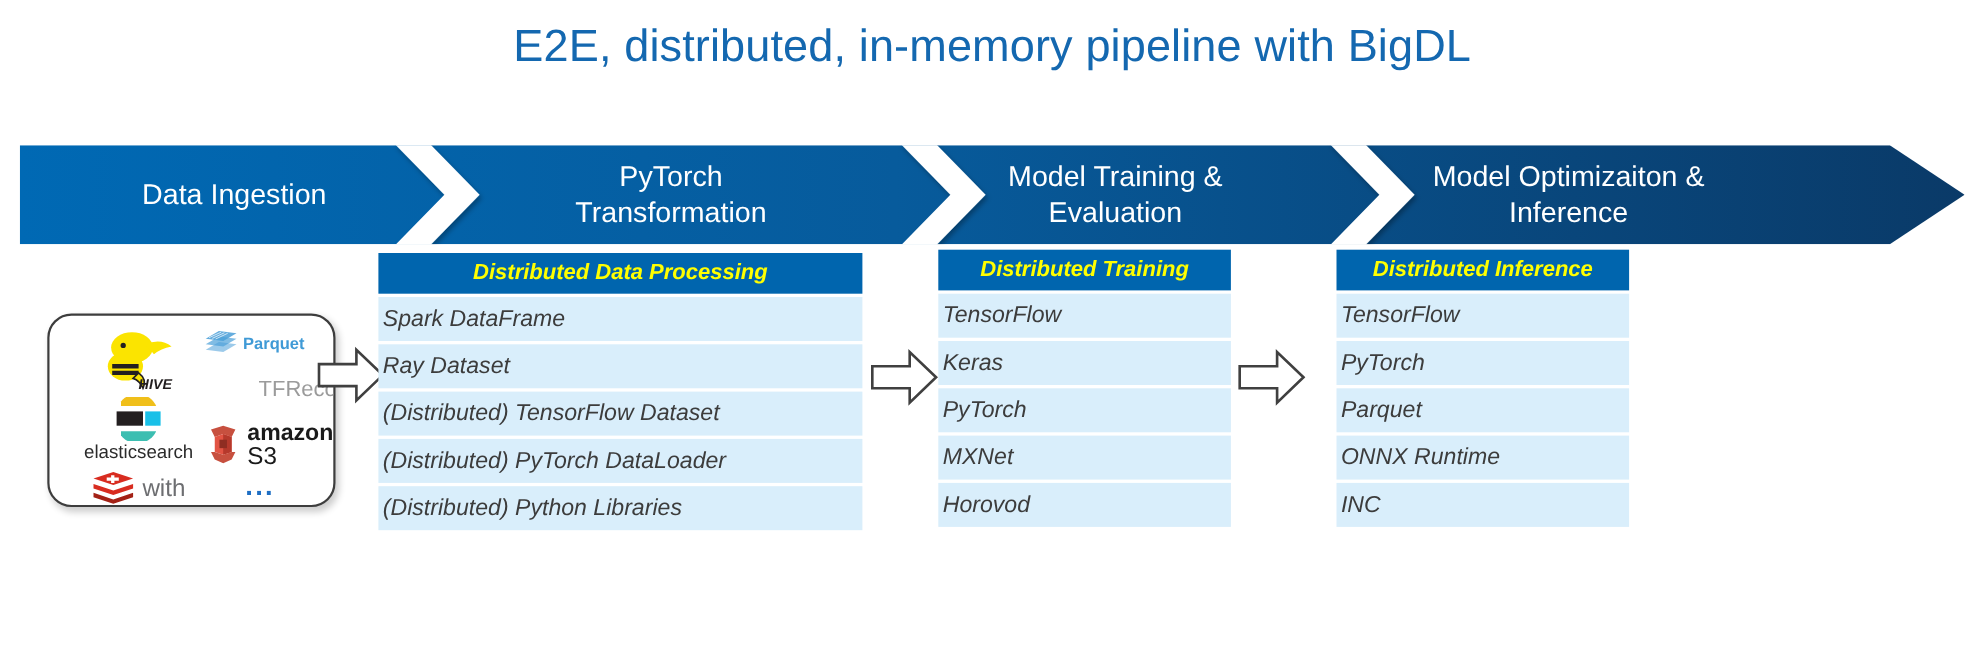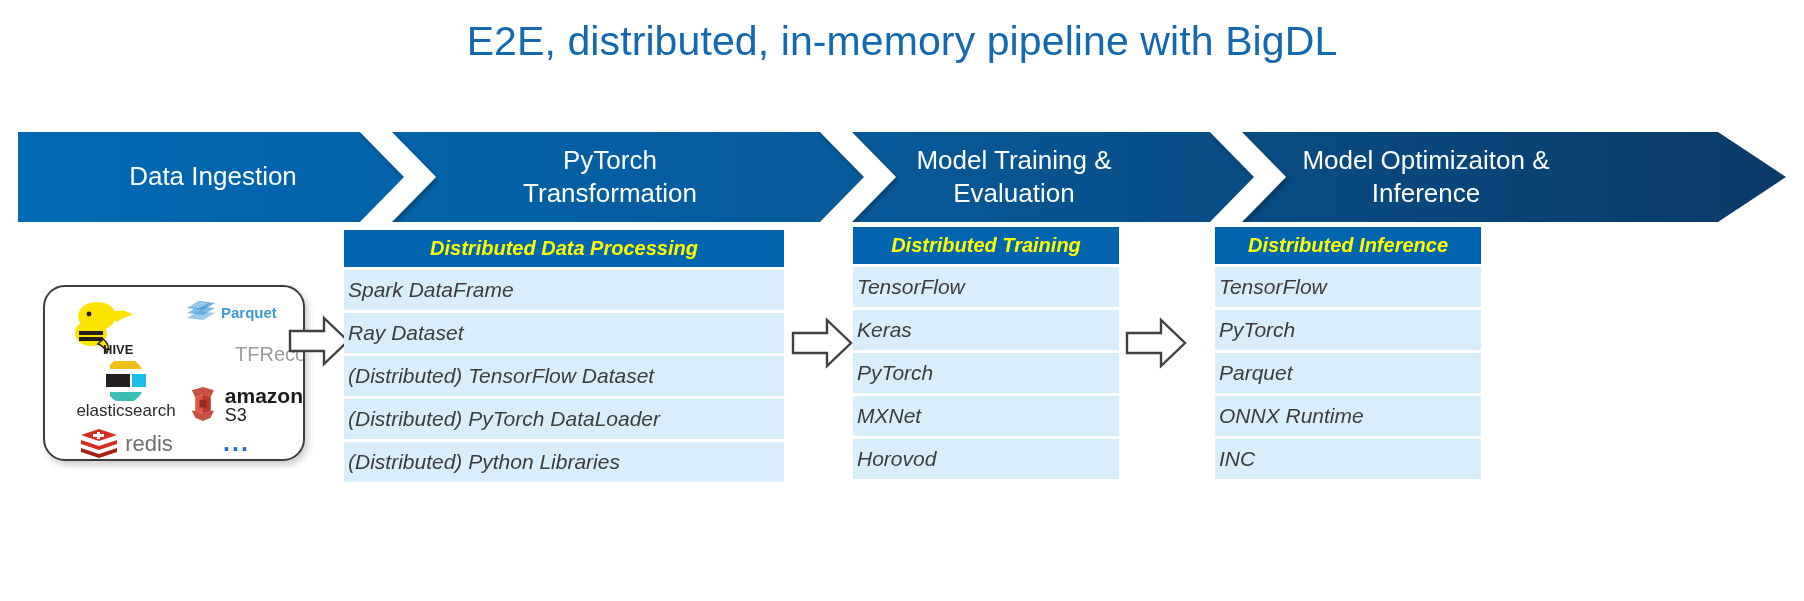--- a/index.html
+++ b/index.html
@@ -186,21 +186,21 @@
   <div class="stage-label" id="stage-3">
       <span style="white-space:pre-line">Model Optimizaiton &amp;
 Inference</span>
     </div>
 </div>
 
 <div id="source-card">
 
   <div class="logo-col" style="left:22px; top:10px; width:118px;">
 
-    <div class="logo-row" style="height:62px; ">
+    <div class="logo-row" style="height:62px; justify-content:center;font-style:italic;">
       <svg width="72" height="58" viewBox="0 0 72 58" xmlns="http://www.w3.org/2000/svg">
         <ellipse cx="30" cy="17" rx="19" ry="14" fill="#fbe400"></ellipse>
         <path d="M42,14 q14,-6 24,2 q-10,2 -16,7 z" fill="#fbe400"></path>
         <ellipse cx="24" cy="34" rx="16" ry="13" fill="#fbe400"></ellipse>
         <path d="M12,34 h24 M12,40 h24" stroke="#231f20" stroke-width="4"></path>
         <path d="M36,40 q8,6 4,14 q-3,-7 -9,-9 z" fill="#fbe400" stroke="#231f20" stroke-width="1.5"></path>
         <circle cx="22" cy="15" r="2.4" fill="#231f20"></circle>
         <text x="36" y="55" font-family="'Liberation Sans',sans-serif" font-size="13" font-weight="bold" fill="#231f20">HIVE</text>
       </svg>
     </div>
@@ -215,21 +215,21 @@
       <span class="logo-caption">elasticsearch</span>
     </div>
 
     <div class="logo-row" style="margin-top:6px; justify-content:center;">
       <svg width="40" height="34" viewBox="0 0 40 34" xmlns="http://www.w3.org/2000/svg">
         <path d="M20,2 L38,8 L20,14 L2,8 Z" fill="#d82c20"></path>
         <path d="M2,13 L20,19 L38,13 L38,17 L20,23 L2,17 Z" fill="#d82c20"></path>
         <path d="M2,21 L20,27 L38,21 L38,25 L20,31 L2,25 Z" fill="#a32116"></path>
         <path d="M14,7 h4 v-2 h3 v2 h4 v3 h-4 v2 h-3 v-2 h-4 z" fill="#ffffff"></path>
       </svg>
-      <span class="logo-caption" style="font-size:22px;color:#6d6e71;margin-left:6px;">redis</span>
+      <span class="logo-caption" style="font-size:22px;color:#6d6e71;margin-left:6px;">with</span>
     </div>
   </div>
 
   <div class="logo-col" style="left:140px; top:12px; width:118px;">
 
     <div class="logo-row">
       <svg width="32" height="26" viewBox="0 0 32 26" xmlns="http://www.w3.org/2000/svg">
         <g fill="#4a9fd8">
           <path d="M2,9 L14,2 L30,4 L18,11 Z" opacity="0.85"></path>
           <path d="M2,14 L14,7 L30,9 L18,16 Z" opacity="0.7"></path>
@@ -265,21 +265,21 @@
     <div class="logo-row" style="margin-top:4px;">
       <svg width="42" height="44" viewBox="0 0 42 44" xmlns="http://www.w3.org/2000/svg">
         <path d="M8,6 L21,2 L34,6 L30,14 L21,11 L12,14 Z" fill="#c7503f"></path>
         <path d="M12,14 L21,11 L30,14 L30,30 L21,33 L12,30 Z" fill="#e25444"></path>
         <path d="M21,11 L30,14 L30,30 L21,33 Z" fill="#b5392c"></path>
         <path d="M8,30 L12,30 L21,33 L30,30 L34,30 L30,38 L21,42 L12,38 Z" fill="#c7503f"></path>
         <rect x="17" y="17" width="8" height="9" fill="#8f2d22"></rect>
       </svg>
       <span style="display:flex;flex-direction:column;line-height:1.0;margin-left:4px;">
         <span class="logo-caption" style="font-size:21px;font-weight:bold;color:#1a1a1a;">amazon</span>
-        <span class="logo-caption" style="font-size:18px;color:#1a1a1a;">S3</span>
+        <span class="logo-caption" style="font-size:22px;color:#1a1a1a;">S3</span>
       </span>
     </div>
   </div>
 
   <div class="ellipsis-dots">...</div>
 </div>
 
 <div class="block-arrow" id="arrow-0">
   <svg width="62" height="62" viewBox="0 0 62 62" xmlns="http://www.w3.org/2000/svg">
     <path d="M2,21 H36 V8 L60,31 L36,54 V41 H2 Z" fill="#ffffff" stroke="#404040" stroke-width="2.4" stroke-linejoin="miter"></path>

